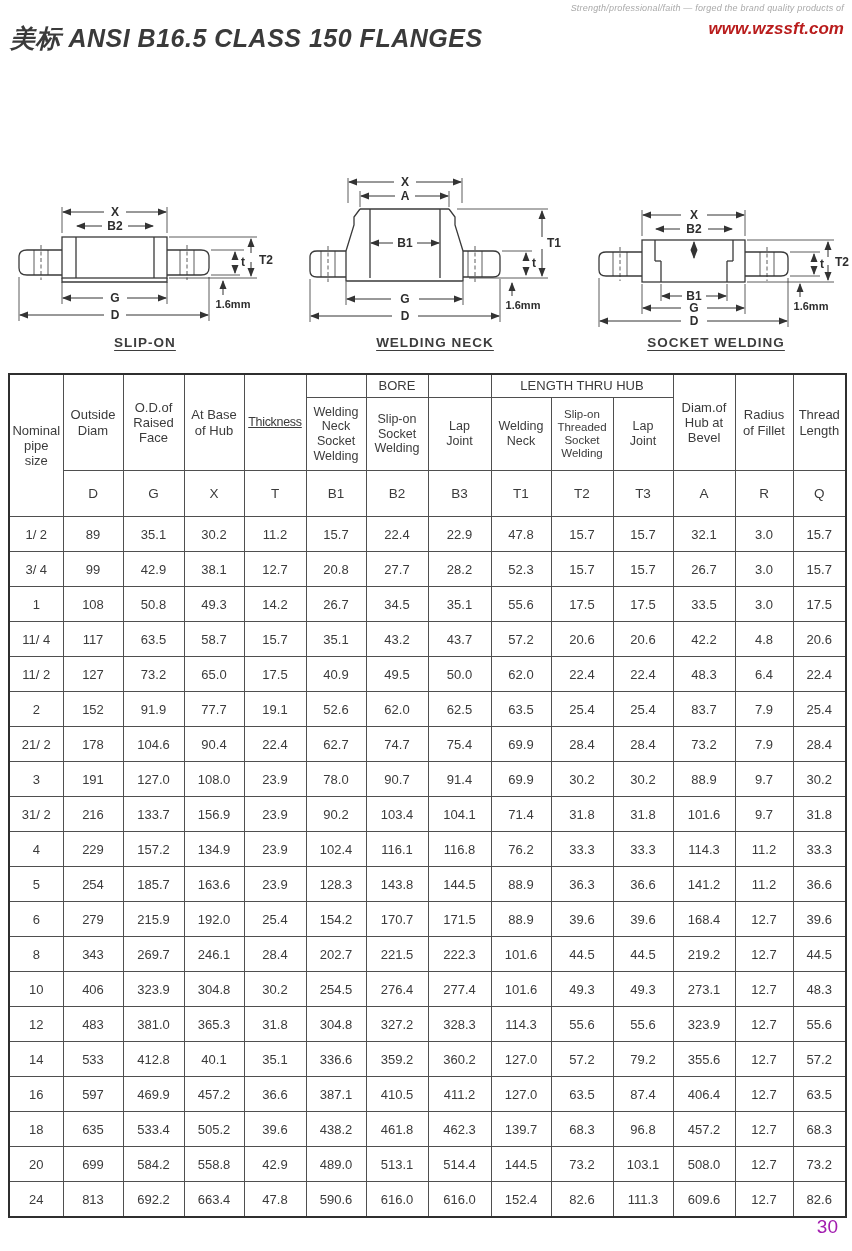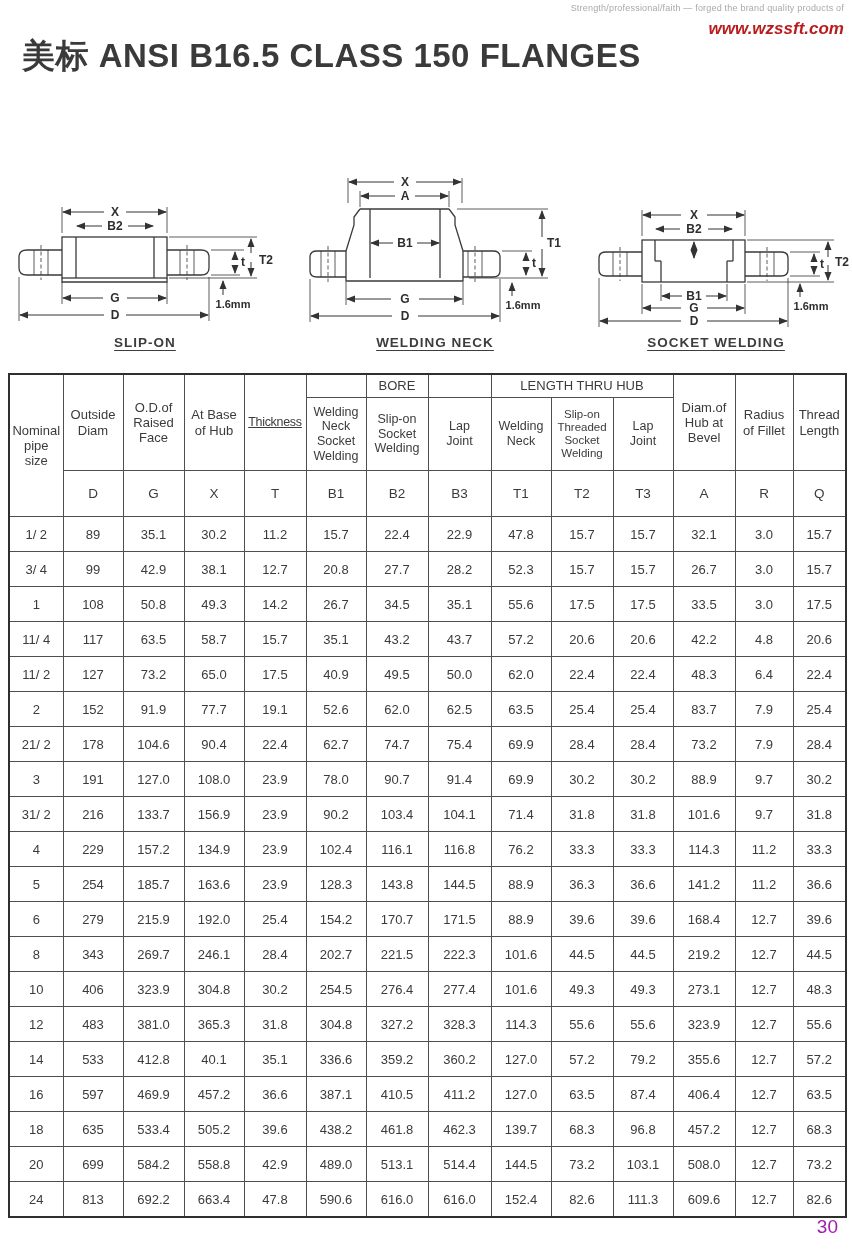--- a/index.html
+++ b/index.html
@@ -1,21 +1,21 @@
 <!DOCTYPE html>
 <html><head>
 <meta charset="utf-8">
 <style>
   html,body{margin:0;padding:0;background:#fff;}
   .page{position:relative;width:852px;height:1251px;background:#ffffff;overflow:hidden;
         font-family:"Liberation Sans",sans-serif;color:#3b3b3b;}
-  .tagline{position:absolute;top:3px;right:8px;font-size:9px;color:#a9a9a9;letter-spacing:.2px;}
+  .tagline{position:absolute;top:3px;right:8px;font-size:9px;color:#a9a9a9;letter-spacing:.2px;font-style:italic;}
   .website{position:absolute;top:19px;right:8px;font-size:17px;font-style:italic;color:#b91c1c;font-weight:bold;}
-  .title{position:absolute;top:22px;left:10px;margin:12px;font-size:33px;font-weight:600;
-         color:#3a3a3a;letter-spacing:.5px;}
+  .title{position:absolute;top:22px;left:10px;margin:0;font-size:25px;font-weight:600;
+         color:#3a3a3a;letter-spacing:.5px;font-style:italic;}
   .diagrams{position:absolute;top:165px;left:0;width:852px;display:flex;}
   .diag-box{margin:0;display:flex;flex-direction:column;align-items:center;}
   .diag-box.d1{width:290px;} .diag-box.d2{width:290px;} .diag-box.d3{width:272px;}
   .diag-box figcaption{margin-top:2px;font-size:13.5px;font-weight:bold;color:#3d3d3d;
          letter-spacing:1px;text-decoration:underline;text-underline-offset:3px;}
   .diag .part{fill:none;stroke:#3a3a3a;stroke-width:1.3;}
   .diag .dim{stroke:#333;stroke-width:1;fill:none;}
   .diag .ext{stroke:#333;stroke-width:.8;fill:none;}
   .diag .dash{stroke:#333;stroke-width:.8;fill:none;stroke-dasharray:4 2.5;}
   .diag text{font-family:"Liberation Sans",sans-serif;font-size:12px;font-weight:bold;fill:#2e2e2e;}

